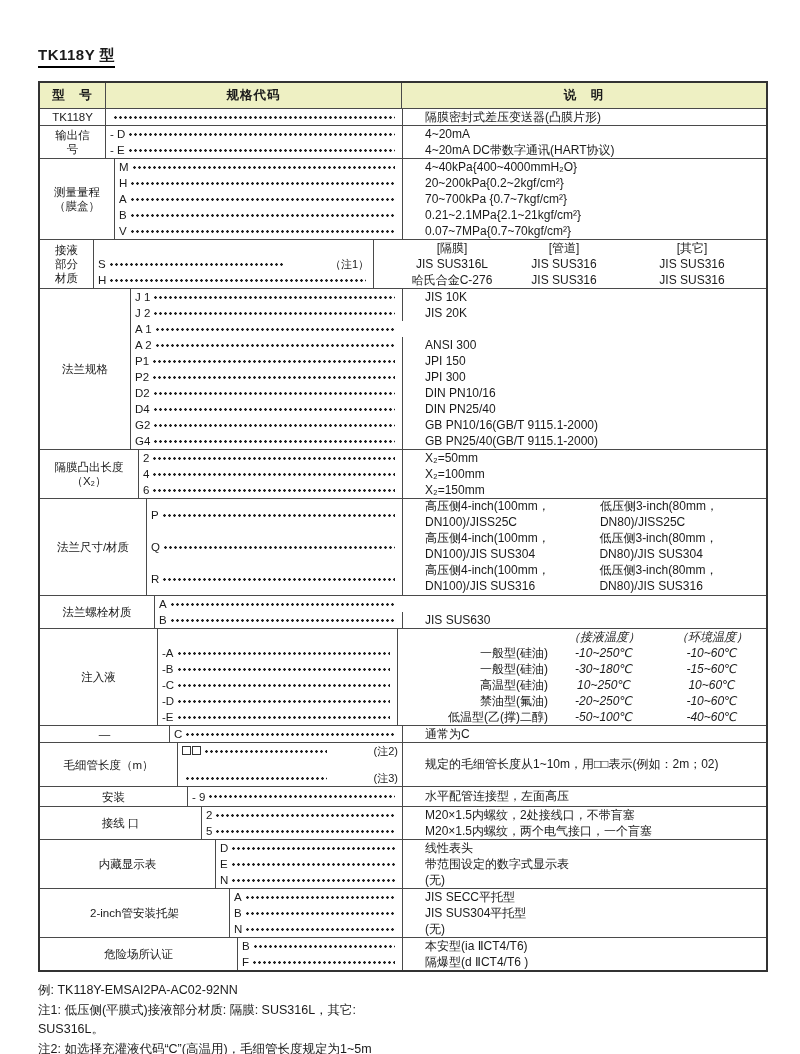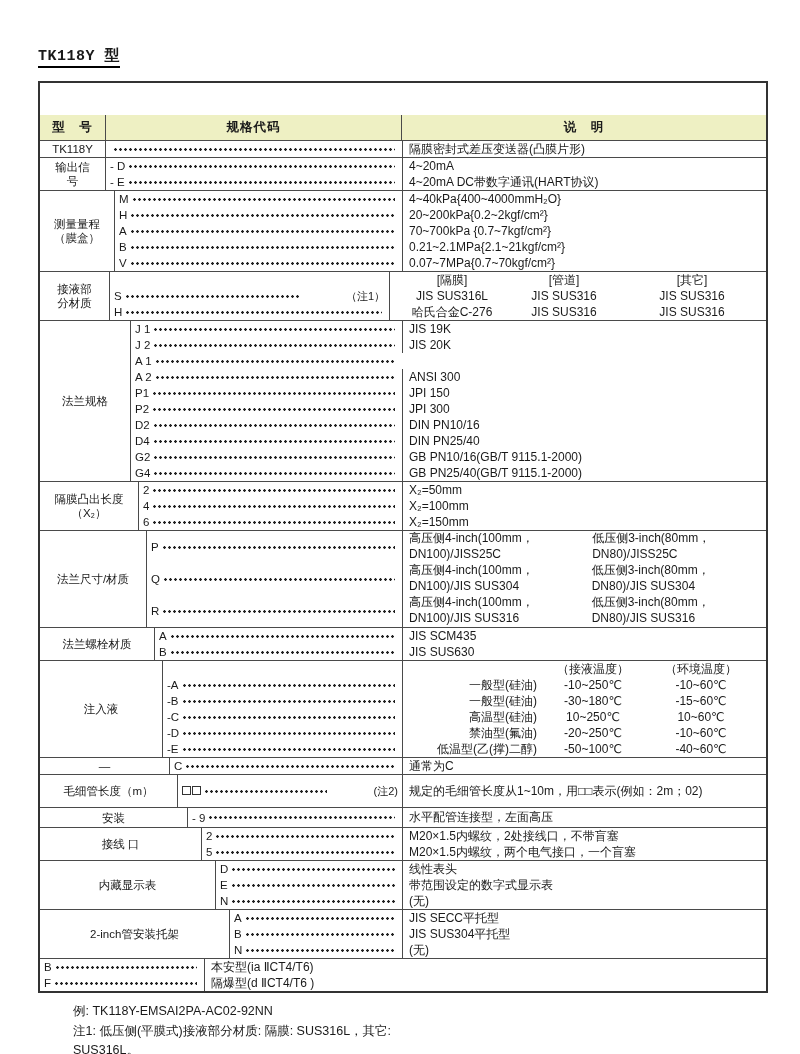--- a/index.html
+++ b/index.html
@@ -11,27 +11,26 @@
   body{
     width:800px;height:1054px;overflow:hidden;
     font-family:"Liberation Sans","DejaVu Sans",sans-serif;
     color:#1a1a1a;
   }
   .page{padding:46px 32px 0 38px;}
   .title{
     display:inline-block;font-size:15px;font-weight:bold;
     border-bottom:2px solid #000;padding-bottom:1px;margin-bottom:13px;
     letter-spacing:.5px;
-    font-family:Liberation Mono, monospace;
   }
   .table{
     width:730px;border:2px solid #333;
   }
   
-  .thead{display:flex;background:var(--hbg);border-bottom:1px solid var(--bd);margin-top:32px;}
+  .thead{display:flex;background:var(--hbg);border-bottom:1px solid var(--bd);}
   .thead>div{
     padding:4px 0;text-align:center;font-size:12.5px;font-weight:bold;letter-spacing:1px;
   }
   .th1{width:66px;border-right:1px solid var(--bd);}
   .th2{width:296px;border-right:1px solid var(--bd);}
   .th3{flex:1;}
   
   .sec{display:flex;align-items:stretch;}
   .sec + .sec{border-top:1px solid var(--bd);}
   .lbl{
@@ -51,34 +50,34 @@
   .code{white-space:pre;}
   .note{white-space:pre;font-size:11px;margin-left:44px;}
   .leader{
     flex:1;height:5px;margin:0 3px;align-self:center;
     background-image:radial-gradient(circle,#222 1.1px,transparent 1.5px);
     background-size:5px 5px;background-position:0 50%;background-repeat:repeat-x;
     min-width:14px;
   }
   .desc{
     flex:1;border-left:1px solid var(--bd);
-    padding:0 2px 0 6px;display:flex;align-items:center;font-size:12px;line-height:15px;
+    padding:0 2px 0 22px;display:flex;align-items:center;font-size:12px;line-height:15px;
   }
   .desc.stack{flex-direction:row;align-items:flex-start;justify-content:center;line-height:15.5px;}
   .desc.grid3{display:grid;grid-template-columns:112px 112px 144px;align-items:center;}
   .desc.grid3>span{text-align:center;white-space:nowrap;}
   .desc.gridf{display:grid;grid-template-columns:128px 112px 104px;align-items:center;}
   .desc.gridf>.fname{text-align:right;white-space:nowrap;}
-  .desc.gridf>.ft{text-align:center;white-space:nowrap;}
+  .desc.gridf>.ft{text-align:center;white-space:nowrap;font-style:italic;}
   .box{
     width:9px;height:9px;border:1px solid #333;display:inline-block;background:#fff;
   }
   .box + .box{margin-left:1px;}
   .footer{margin-top:9px;font-size:12.5px;line-height:19.5px;}
-  .nowrap{white-space:nowrap;margin-left:35px;}
+  .nowrap{white-space:nowrap;}
 </style>
 </head>
 <body>
 
 <div class="page">
 
   <div class="title">TK118Y 型</div>
 
   <div class="table">
 
@@ -202,21 +201,21 @@
     </div>
 
     <div class="sec" style="--lw:91px">
       <div class="lbl">法兰规格</div>
       <div class="rows">
         <div class="row">
           <div class="ca">
               <span class="code">J 1</span>
               <span class="leader"></span>
             </div>
-          <div class="desc">JIS 19K</div>
+          <div class="desc">JIS 10K</div>
         </div>
         <div class="row">
           <div class="ca">
               <span class="code">J 2</span>
               <span class="leader"></span>
             </div>
           <div class="desc">JIS 20K</div>
         </div>
         <div class="row">
           <div class="ca">
@@ -340,21 +339,20 @@
     </div>
 
     <div class="sec" style="--lw:115px">
       <div class="lbl">法兰螺栓材质</div>
       <div class="rows">
         <div class="row">
           <div class="ca">
               <span class="code">A</span>
               <span class="leader"></span>
             </div>
-          <div class="desc">JIS SCM435</div>
         </div>
         <div class="row">
           <div class="ca">
               <span class="code">B</span>
               <span class="leader"></span>
             </div>
           <div class="desc">JIS SUS630</div>
         </div>
       </div>
     </div>
@@ -444,20 +442,24 @@
     <div class="sec" style="--lw:138px">
       <div class="lbl">毛细管长度（m）</div>
       <div class="rows">
         <div class="row h2">
           <div class="ca col">
             <div class="caline">
               <span><span class="box"></span><span class="box"></span></span>
               <span class="leader"></span>
               <span class="note">(注2)</span>
             </div>
+            <div class="caline">
+              <span class="leader"></span>
+              <span class="note">(注3)</span>
+            </div>
           </div>
           <div class="desc">规定的毛细管长度从1~10m，用□□表示(例如：2m；02)</div>
         </div>
       </div>
     </div>
 
     <div class="sec" style="--lw:148px">
       <div class="lbl">安装</div>
       <div class="rows">
         <div class="row" style="min-height:19px">
@@ -538,20 +540,21 @@
           <div class="ca">
               <span class="code">N</span>
               <span class="leader"></span>
             </div>
           <div class="desc">(无)</div>
         </div>
       </div>
     </div>
 
     <div class="sec" style="--lw:198px">
+      <div class="lbl">危险场所认证</div>
       <div class="rows">
         <div class="row">
           <div class="ca">
               <span class="code">B</span>
               <span class="leader"></span>
             </div>
           <div class="desc">本安型(ia ⅡCT4/T6)</div>
         </div>
         <div class="row">
           <div class="ca">

